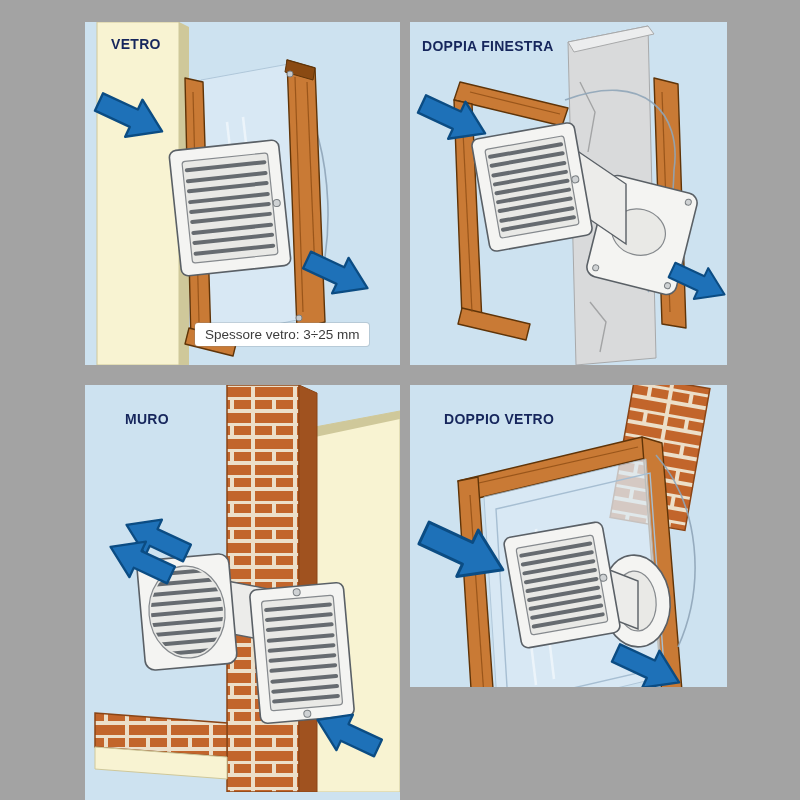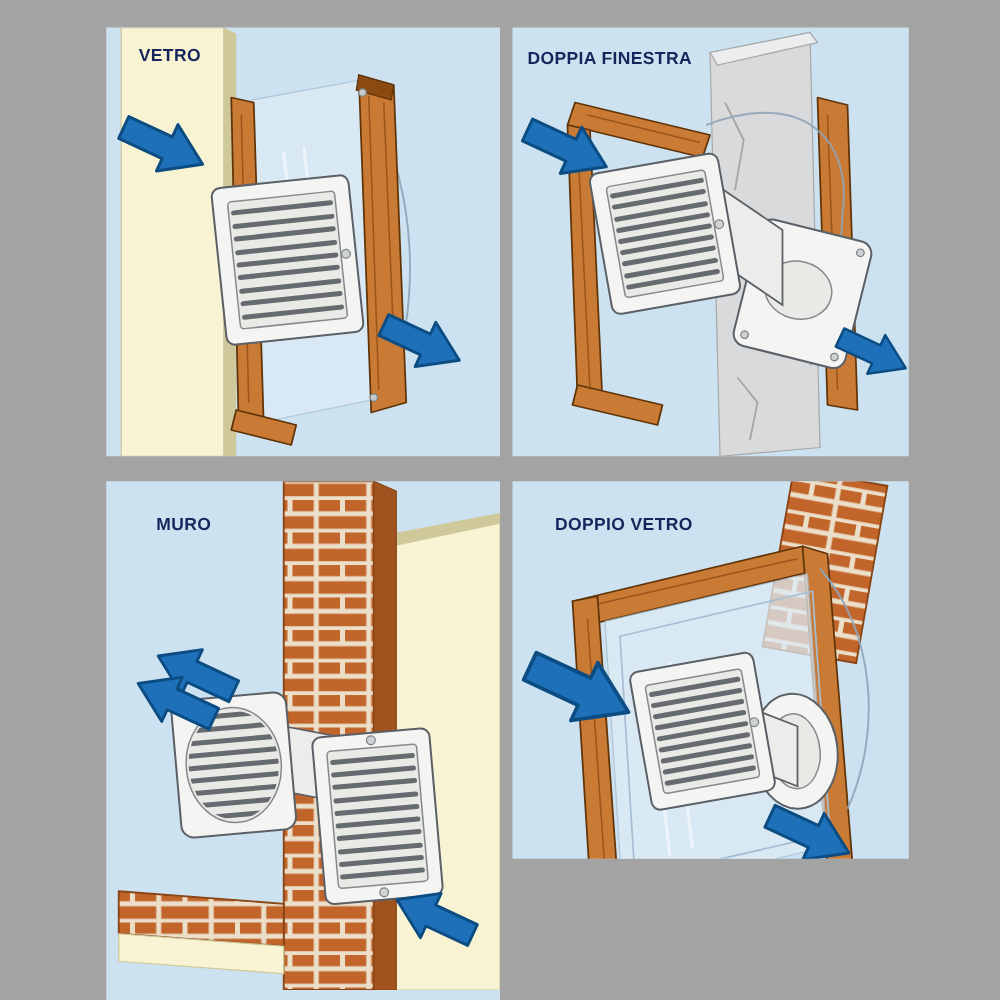--- a/index.html
+++ b/index.html
@@ -87,20 +87,21 @@
             <line x1="-39" y1="10" x2="39" y2="10"></line>
           <line x1="-39" y1="21" x2="39" y2="21"></line>
             <line x1="-39" y1="31" x2="39" y2="31"></line>
           <line x1="-39" y1="42" x2="39" y2="42"></line>
         </g>
         <circle class="screw" cx="47" cy="0" r="3.5"></circle>
       </g>
       <use href="#arrowshape" class="arrow" transform="translate(14,80) rotate(25) scale(1.2)"></use>
       <use href="#arrowshape" class="arrow" transform="translate(222,238) rotate(25) scale(1.15)"></use>
     </svg>
+    <div class="note" style="left:110px;top:301px">Spessore vetro: 3÷25 mm</div>
   </div>
 
   <div class="panel p2">
     <div class="panel-label" style="left:12px;top:16px">DOPPIA FINESTRA</div>
     <svg viewBox="0 0 317 343" width="317" height="343">
       <polygon class="graywall" points="158,20 238,4 246,336 166,343"></polygon>
       <polygon class="graywall-top" points="158,20 238,4 244,12 164,30"></polygon>
       <polyline class="crack" points="170,60 185,90 178,130"></polyline>
       <polyline class="crack" points="225,180 210,220 220,260"></polyline>
       <polyline class="crack" points="180,280 196,300 190,330"></polyline>

